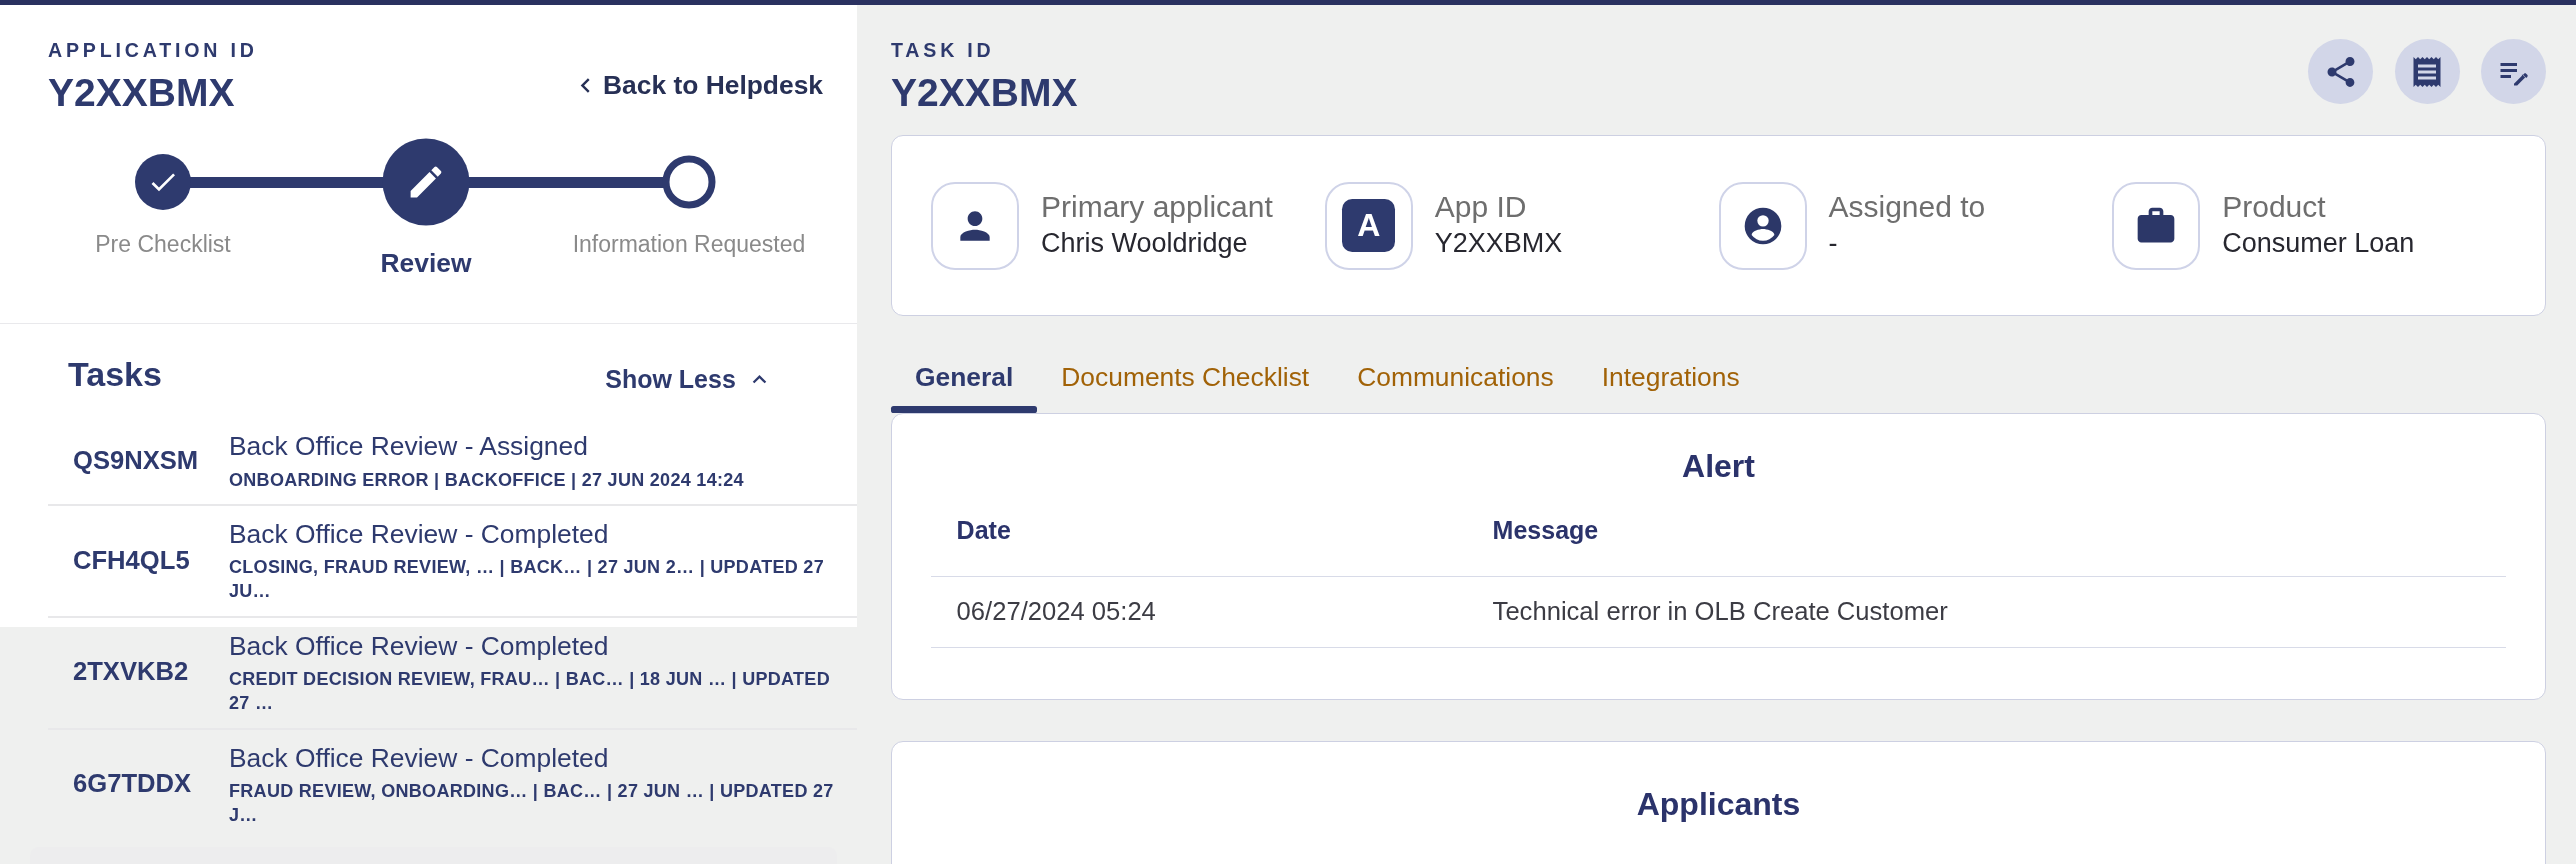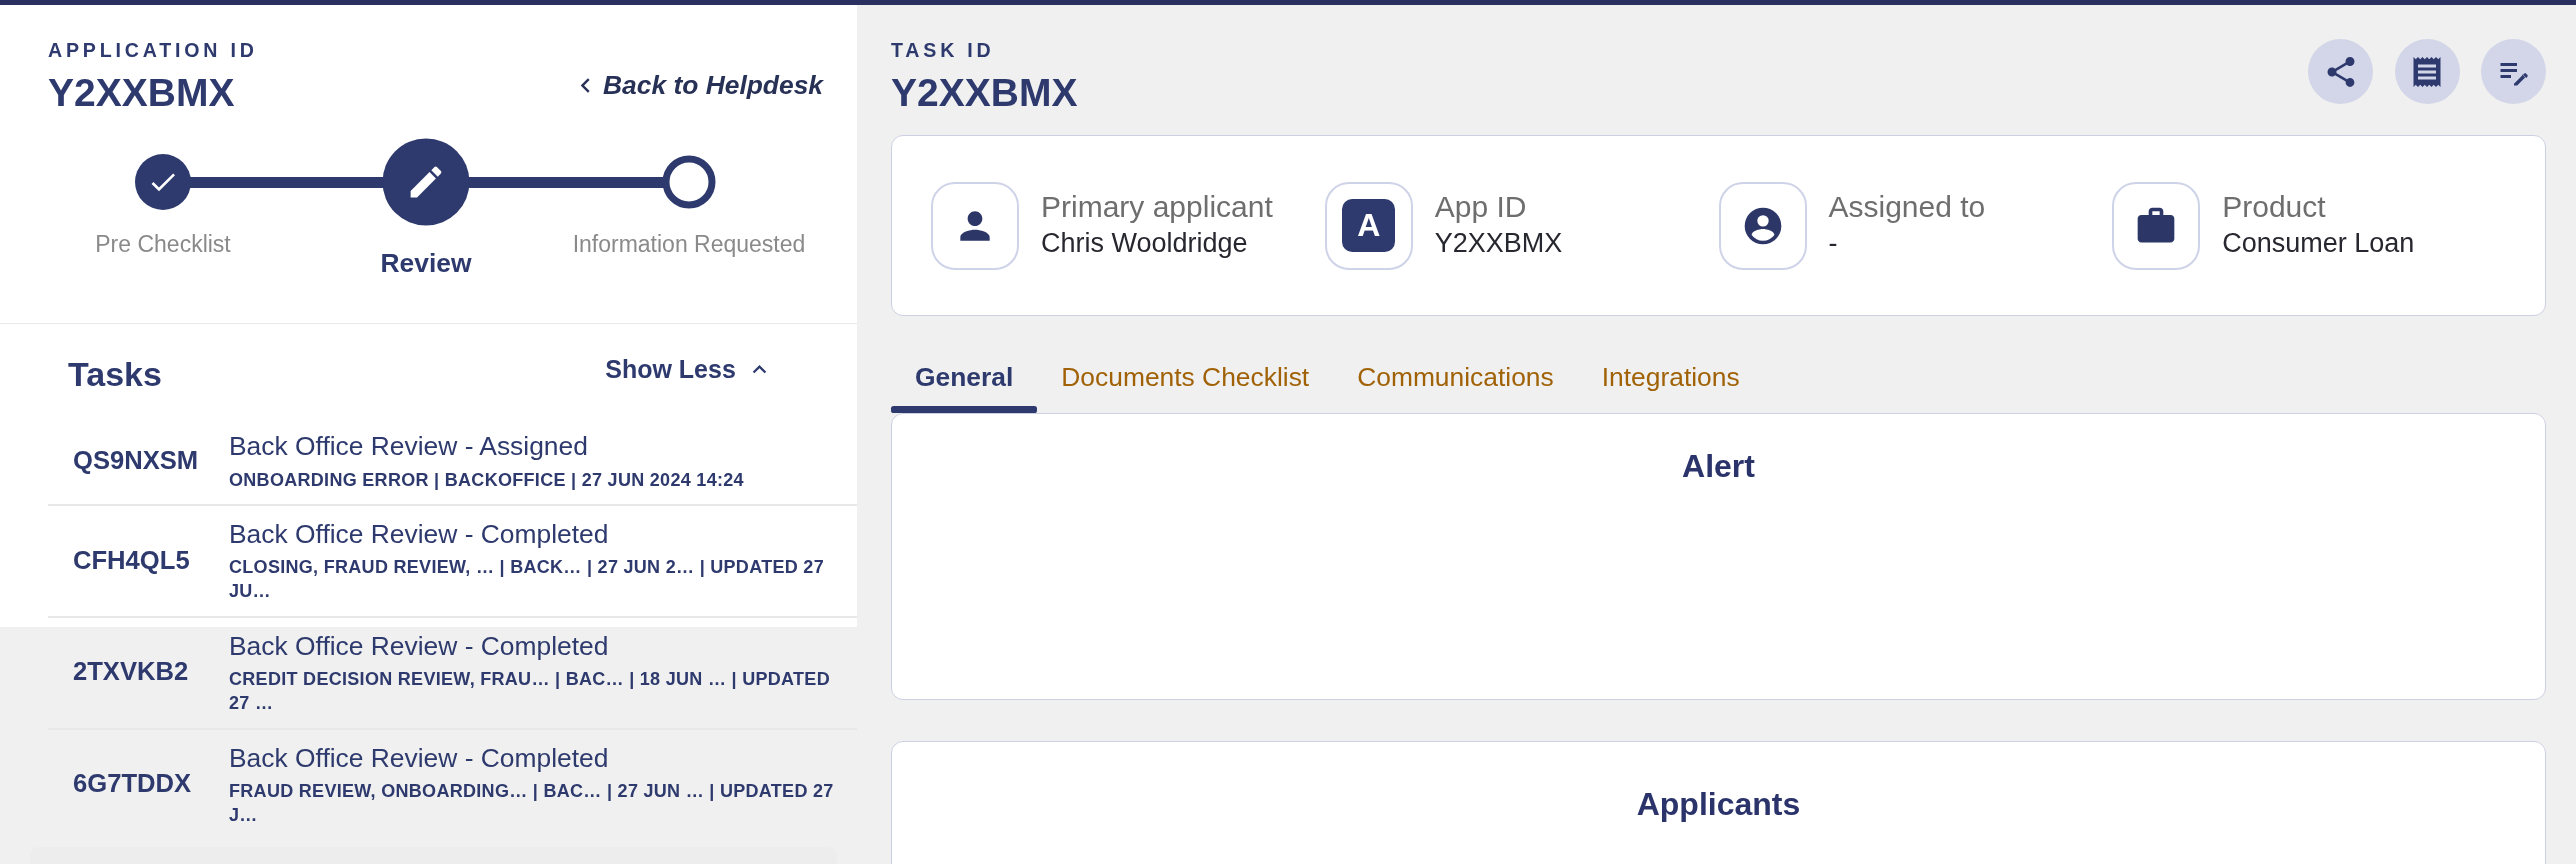--- a/index.html
+++ b/index.html
@@ -12,41 +12,41 @@
   }
   .topbar { height:5.1px; background:#2a3160; }
   .content { display:flex; height:622px; }
 
   
   .left-panel { width:857px; flex:none; background:#ffffff; position:relative; }
   .lp-header { position:relative; padding:34px 34px 0 48px; }
   .overline { font-size:19.6px; font-weight:700; letter-spacing:3.8px; color:#2e3a6e; }
   .big-id { font-size:39px; font-weight:700; color:#2e3a6e; margin-top:8.5px; line-height:44px; }
   .back-link { position:absolute; right:34px; top:65px; display:flex; align-items:center; gap:3px;
-    font-size:26.4px; font-weight:700; color:#273055; cursor:pointer; text-decoration:none;font-style:italic; }
+    font-size:26.4px; font-weight:700; color:#273055; cursor:pointer; text-decoration:none; }
   .back-link svg { width:29px; height:29px; fill:#273055; }
 
   .stepper { position:relative; height:191px; margin-top:17px; }
   .step-line { position:absolute; left:163px; top:45px; width:526px; height:11px; background:#2e3a6e; border-radius:6px; }
   .node { position:absolute; top:50px; transform:translate(-50%,-50%); border-radius:50%;
     display:flex; align-items:center; justify-content:center; background:#2e3a6e; }
   .node-1 { left:163px; width:56px; height:56px; }
   .node-2 { left:426px; width:87px; height:87px; }
   .node-3 { left:689px; width:53px; height:53px; background:#ffffff; border:7.7px solid #2e3a6e; }
   .node svg { fill:#ffffff; }
   .node-1 svg { width:32px; height:32px; }
   .node-2 svg { width:41px; height:41px; }
   .step-label { position:absolute; transform:translateX(-50%); white-space:nowrap;
     font-size:23px; color:#8a8a8a; }
   .sl-1 { left:163px; top:99px; }
   .sl-2 { left:426px; top:116px; font-size:26.4px; font-weight:700; color:#2e3a6e; }
   .sl-3 { left:689px; top:99px; }
 
   .lp-divider { height:1.7px; background:#e9e9ec; }
-  .tasks-header { display:flex; justify-content:space-between; align-items:flex-start; margin:31px 84px 0 68px;gap:18px; }
+  .tasks-header { display:flex; justify-content:space-between; align-items:flex-end; margin:31px 84px 0 68px;gap:18px; }
   .tasks-title { font-size:34px; font-weight:700; color:#2e3a6e; }
   .show-less { display:flex; align-items:center; gap:10.2px; font-size:25px; font-weight:600; color:#2e3a6e; cursor:pointer; }
   .show-less svg { width:27px; height:27px; fill:#2e3a6e; }
 
   .task-list { margin-top:24px; }
   .task-row { display:grid; grid-template-columns:156px 1fr; align-items:center; padding:11px 15.4px 12.8px 73px; cursor:pointer; }
   .task-row.selected { background:#ededee; border-radius:8.5px; margin:6.8px 19.6px 0 30px; padding:13.6px 12.8px 51px 43px; }
   .task-id { font-size:25.6px; font-weight:700; color:#2e3a6e; }
   .task-title { font-size:26.4px; font-weight:500; color:#2e3a6e; line-height:34px; }
   .task-meta { font-size:18px; font-weight:700; color:#2e3a6e; letter-spacing:0.3px; margin-top:4.3px; line-height:24px; }
@@ -265,20 +265,34 @@
 
     <nav class="tabs">
       <div class="tab active">General</div>
       <div class="tab">Documents Checklist</div>
       <div class="tab">Communications</div>
       <div class="tab">Integrations</div>
     </nav>
 
     <section class="card alert-card">
       <div class="card-title">Alert</div>
+      <table class="alert-table">
+        <thead>
+          <tr>
+            <th class="date-col">Date</th>
+            <th>Message</th>
+          </tr>
+        </thead>
+        <tbody>
+          <tr>
+            <td>06/27/2024 05:24</td>
+            <td>Technical error in OLB Create Customer</td>
+          </tr>
+        </tbody>
+      </table>
     </section>
 
     <section class="card applicants-card">
       <div class="card-title">Applicants</div>
     </section>
 
   </main>
 </div>
 
 

